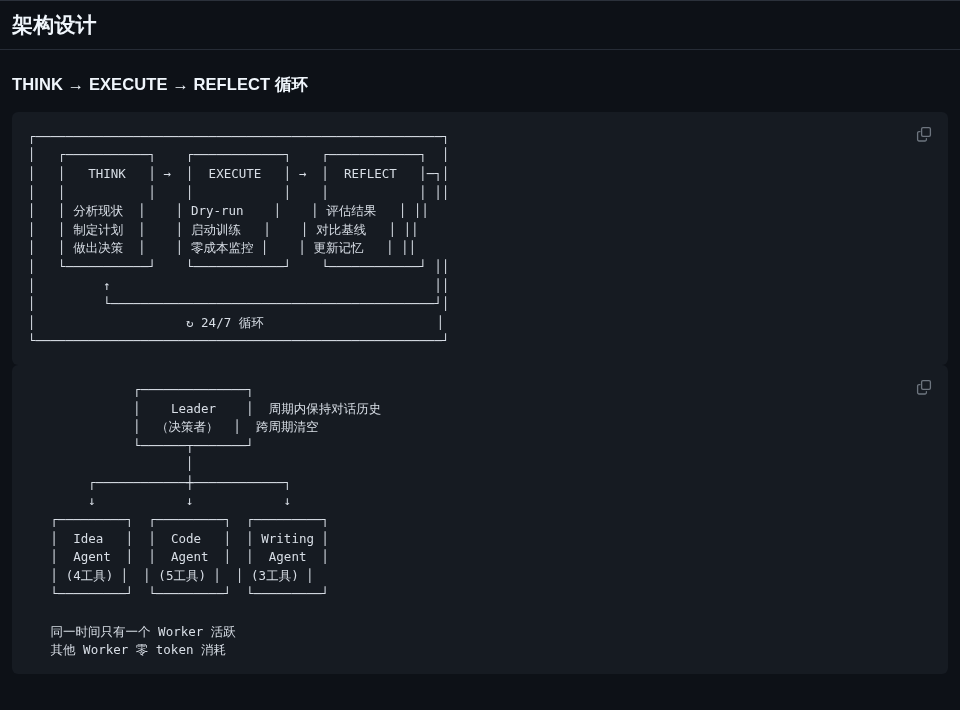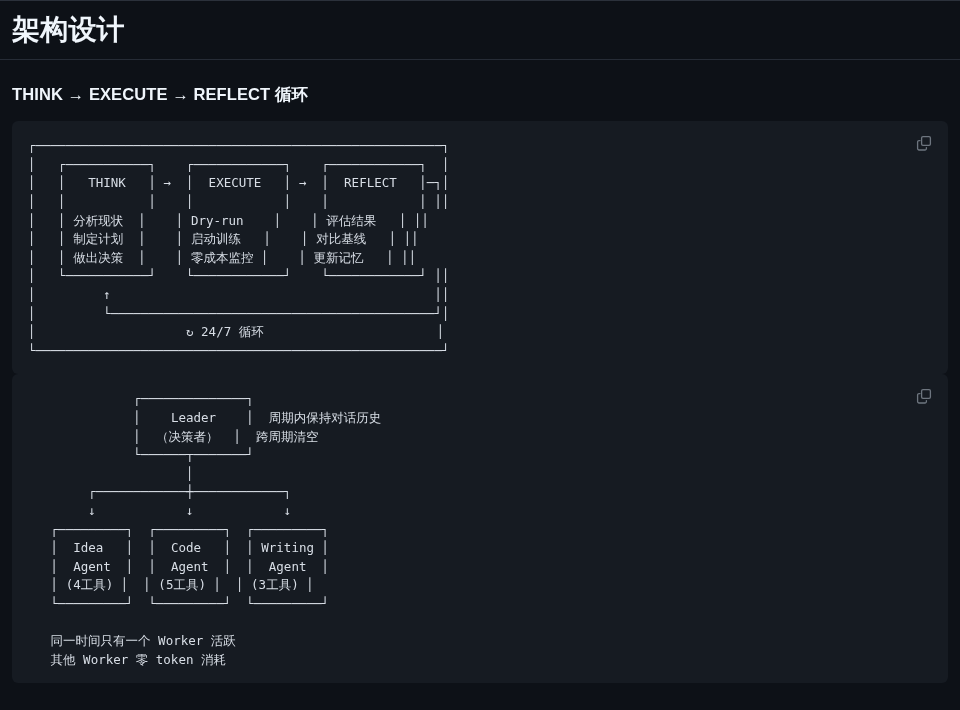--- a/index.html
+++ b/index.html
@@ -25,21 +25,21 @@
     border-top: 1px solid #2b313b;
     padding: 0;
     position: relative;
   }
 
   
   .h1-wrap {
     padding: 10px 12px 0 12px;
   }
   .h1 {
-    font-size: 28px;
+    font-size: 21px;
     font-weight: 700;
     letter-spacing: .2px;
     color: #f0f6fc;
     margin: 0;
     padding: 0 0 10px 0;
     line-height: 1.35;
   }
   .h1-rule {
     height: 1px;
     background: #262c36;

